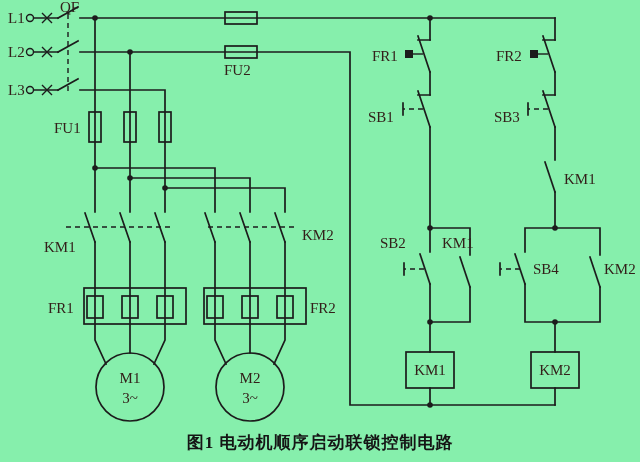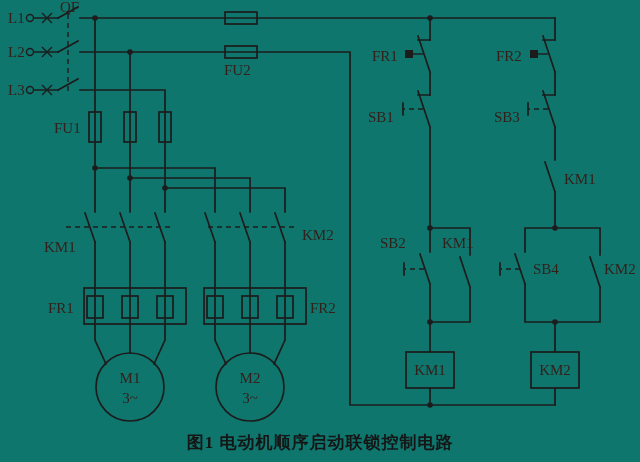--- a/index.html
+++ b/index.html
@@ -1,17 +1,17 @@
 <!DOCTYPE html>
 <html><head>
 <meta charset="utf-8">
 <style>
   html,body{margin:0;padding:0;background:#ffffff;}
   .figure{
-    width:640px;height:462px;background:#0f766e;position:relative;
+    width:640px;height:462px;background:#86efac;position:relative;
     font-family:"Liberation Serif", serif;
     overflow:hidden;
   }
   svg{display:block;}
   .w{stroke:#1c1c1c;stroke-width:1.7;fill:none;stroke-linecap:square;}
   .wthin{stroke:#1c1c1c;stroke-width:1.4;fill:none;}
   .dash{stroke:#1c1c1c;stroke-width:1.4;fill:none;stroke-dasharray:5 4;}
   .dot{fill:#1c1c1c;stroke:none;}
   .box{stroke:#1c1c1c;stroke-width:1.7;fill:none;}
   .sq{fill:#1c1c1c;stroke:none;}

